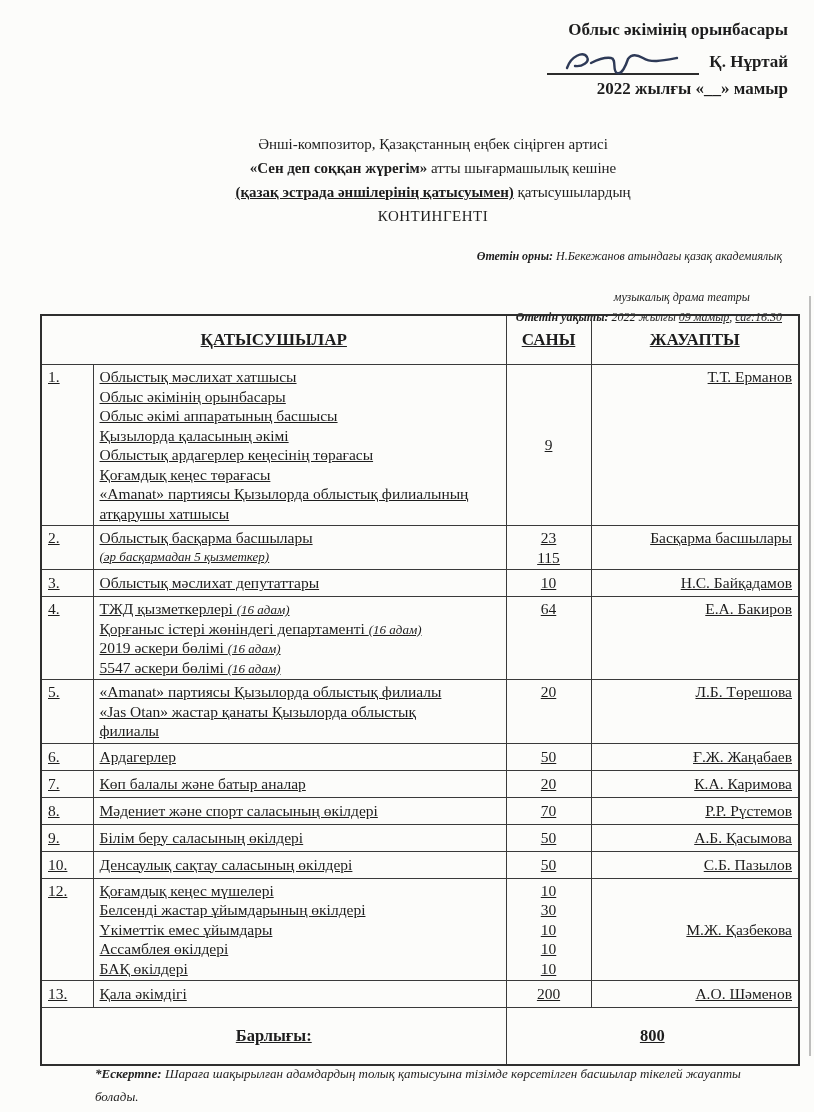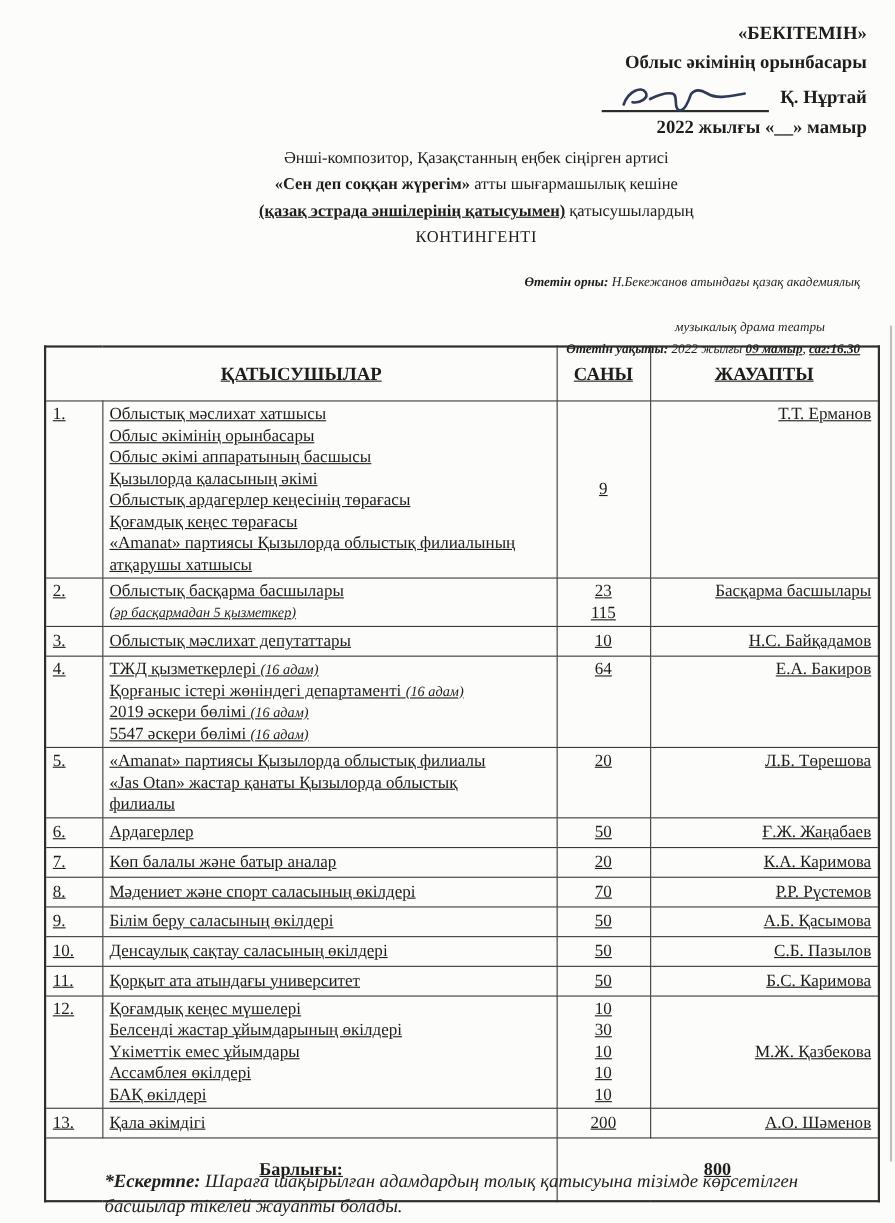--- a/index.html
+++ b/index.html
@@ -29,21 +29,21 @@
   }
   .title-block .emph{font-weight:bold;text-decoration:underline;}
   .contingent{letter-spacing:.5px;}
   
   .details{
     position:absolute;top:246px;right:32px;width:545px;
     text-align:right;font-size:12px;line-height:20.5px;font-style:italic;
   }
   .details .lbl{font-weight:bold;}
   .details .pad-r{padding-right:32px;margin-top:20px;}
-  .details .u{font-weight:bold;text-decoration:underline;}
+  .details .u{font-weight:normal;text-decoration:underline;}
   
   .main-table{
     position:absolute;top:314px;left:40px;
     width:760px;border-collapse:collapse;table-layout:fixed;
     border:2px solid #2e2e2e;
   }
   .main-table th,.main-table td{border:1px solid #3a3a3a;text-decoration:underline;}
   .main-table th{font-size:17px;font-weight:bold;padding:4px 2px;height:40px;}
   .main-table td{
     font-size:15.5px;line-height:19.5px;
@@ -56,36 +56,35 @@
   .slim td{height:21px;padding-top:3px;padding-bottom:2px;}
   .note{font-style:italic;font-size:13px;line-height:17px;}
   .dline{min-height:19.5px;}
   .total-row td{
     height:52px;vertical-align:middle;text-align:center;
     font-weight:bold;font-size:16.5px;
   }
   
   .footnote{
     position:absolute;left:95px;top:1062px;width:668px;
-    font-style:italic;font-size:17px;line-height:23px;color:#222;
+    font-style:italic;font-size:13px;line-height:23px;color:#222;
   }
   .footnote .lbl{font-weight:bold;}
   
   .scan-edge{
     position:absolute;right:3px;top:296px;width:2px;height:760px;
     background:#8a8a8a;opacity:.55;
   }
 </style>
 </head>
 <body>
 
 <div class="page">
 
   <div class="approval">
-    <div>«БЕКІТЕМІН»</div>
     <div>Облыс әкімінің орынбасары</div>
     <div class="sig-row">
       <span class="sig-line">
         <svg viewBox="0 0 132 34" width="132" height="34">
           <path d="M12 23 C 16 11, 28 6, 32 12 C 35 17, 27 22, 20 21 M 36 18 C 44 14, 50 12, 56 13 C 62 14, 57 26, 62 28 C 67 30, 71 20, 73 14 C 77 8, 83 10, 88 13 C 96 18, 106 16, 122 13" stroke="#2e3a57" stroke-width="2.4" fill="none" stroke-linecap="round"></path>
         </svg>
       </span>
       <span>Қ. Нұртай</span>
     </div>
     <div>2022 жылғы «__» мамыр</div>
@@ -196,26 +195,20 @@
         <td>Білім беру саласының өкілдері</td>
         <td class="cnt-cell">50</td>
         <td class="resp-cell">А.Б. Қасымова</td>
       </tr>
       <tr class="slim">
         <td class="no-cell">10.</td>
         <td>Денсаулық сақтау саласының өкілдері</td>
         <td class="cnt-cell">50</td>
         <td class="resp-cell">С.Б. Пазылов</td>
       </tr>
-      <tr class="slim">
-        <td class="no-cell">11.</td>
-        <td>Қорқыт ата атындағы университет</td>
-        <td class="cnt-cell">50</td>
-        <td class="resp-cell">Б.С. Каримова</td>
-      </tr>
       <tr>
         <td class="no-cell">12.</td>
         <td>
           <div class="dline">Қоғамдық кеңес мүшелері</div>
           <div class="dline">Белсенді жастар ұйымдарының өкілдері</div>
           <div class="dline">Үкіметтік емес ұйымдары</div>
           <div class="dline">Ассамблея өкілдері</div>
           <div class="dline">БАҚ өкілдері</div>
         </td>
         <td class="cnt-cell">

